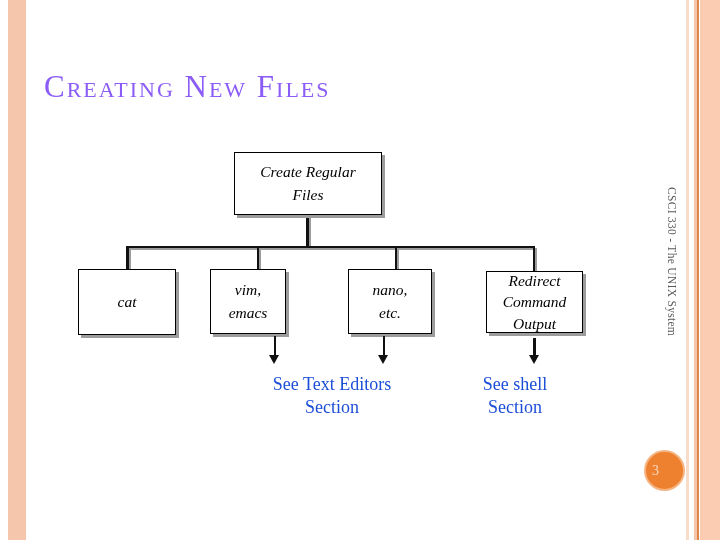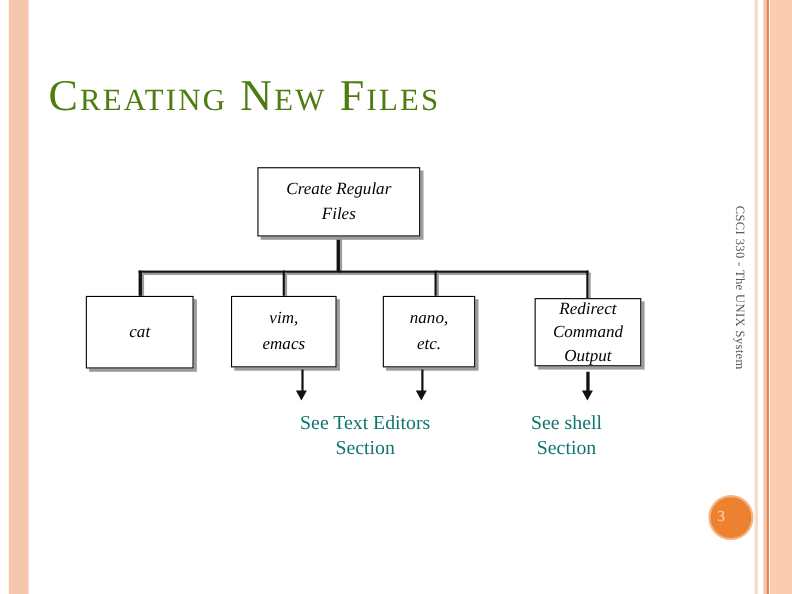--- a/index.html
+++ b/index.html
@@ -16,43 +16,43 @@
   .bar-r1{left:686px;width:3px;background:#f8dcca;}
   .bar-r2{left:694px;width:3.2px;background:#f6c4a8;}
   .bar-r3{left:697.2px;width:2.3px;background:#dc884a;}
   .bar-r4{left:699.5px;width:20.5px;background:#fbccb2;}
 
   
   .title{
     position:absolute;left:44px;top:70px;
     font-family:"Liberation Serif","DejaVu Serif",serif;
     font-variant:small-caps;
-    font-size:40px;line-height:34px;
+    font-size:31px;line-height:34px;
     letter-spacing:2px;
-    color:#4d7c0f;
+    color:#8b5cf6;
     white-space:nowrap;
   }
 
   
   .node{
     position:absolute;
     background:#ffffff;
     border:1.5px solid #000000;
     box-shadow:3px 3px 0 #9c9c9c;
     display:flex;align-items:center;justify-content:center;
     text-align:center;
     font-size:15.5px;line-height:1.45;
     color:#000000;
     white-space:pre-line;
     box-sizing:border-box;
     font-style:italic;
   }
   .node-root{left:234px;top:152px;width:148px;height:63px;}
   .node-cat{left:78px;top:269px;width:98px;height:66px;text-align:right;}
-  .node-vim{left:210px;top:269px;width:96px;height:65px;}
+  .node-vim{left:210px;top:269px;width:76px;height:65px;}
   .node-nano{left:348px;top:269px;width:84px;height:65px;}
   .node-redirect{left:486px;top:271px;width:97px;height:62px;line-height:1.36;}
 
   
   .connector{position:absolute;background:#111111;box-shadow:2px 2px 0 #9c9c9c;}
   .c-stem{left:306px;top:215px;width:2.5px;height:32px;}
   .c-hline{left:126px;top:245.5px;width:409px;height:2.5px;}
   .c-stub1{left:126px;top:245.5px;width:2.5px;height:23.5px;}
   .c-stub2{left:256.5px;top:245.5px;width:2.5px;height:23.5px;}
   .c-stub3{left:394.5px;top:245.5px;width:2.5px;height:23.5px;}
@@ -68,21 +68,21 @@
     border-right:5.5px solid transparent;
     border-top:9.5px solid #111111;}
   .a1-head{left:269.2px;top:354.5px;}
   .a2-head{left:378.2px;top:354.5px;}
   .a3-head{left:528.7px;top:354.5px;}
 
   
   .note{
     position:absolute;
     font-size:18px;line-height:1.28;
-    color:#0f766e;
+    color:#1d4ed8;
     text-align:center;
     white-space:pre-line;
   }
   .note-editors{left:240px;top:373px;width:184px;}
   .note-shell{left:447px;top:373px;width:136px;}
 
   
   .vtext{
     position:absolute;left:666px;top:187px;height:170px;
     writing-mode:vertical-rl;

